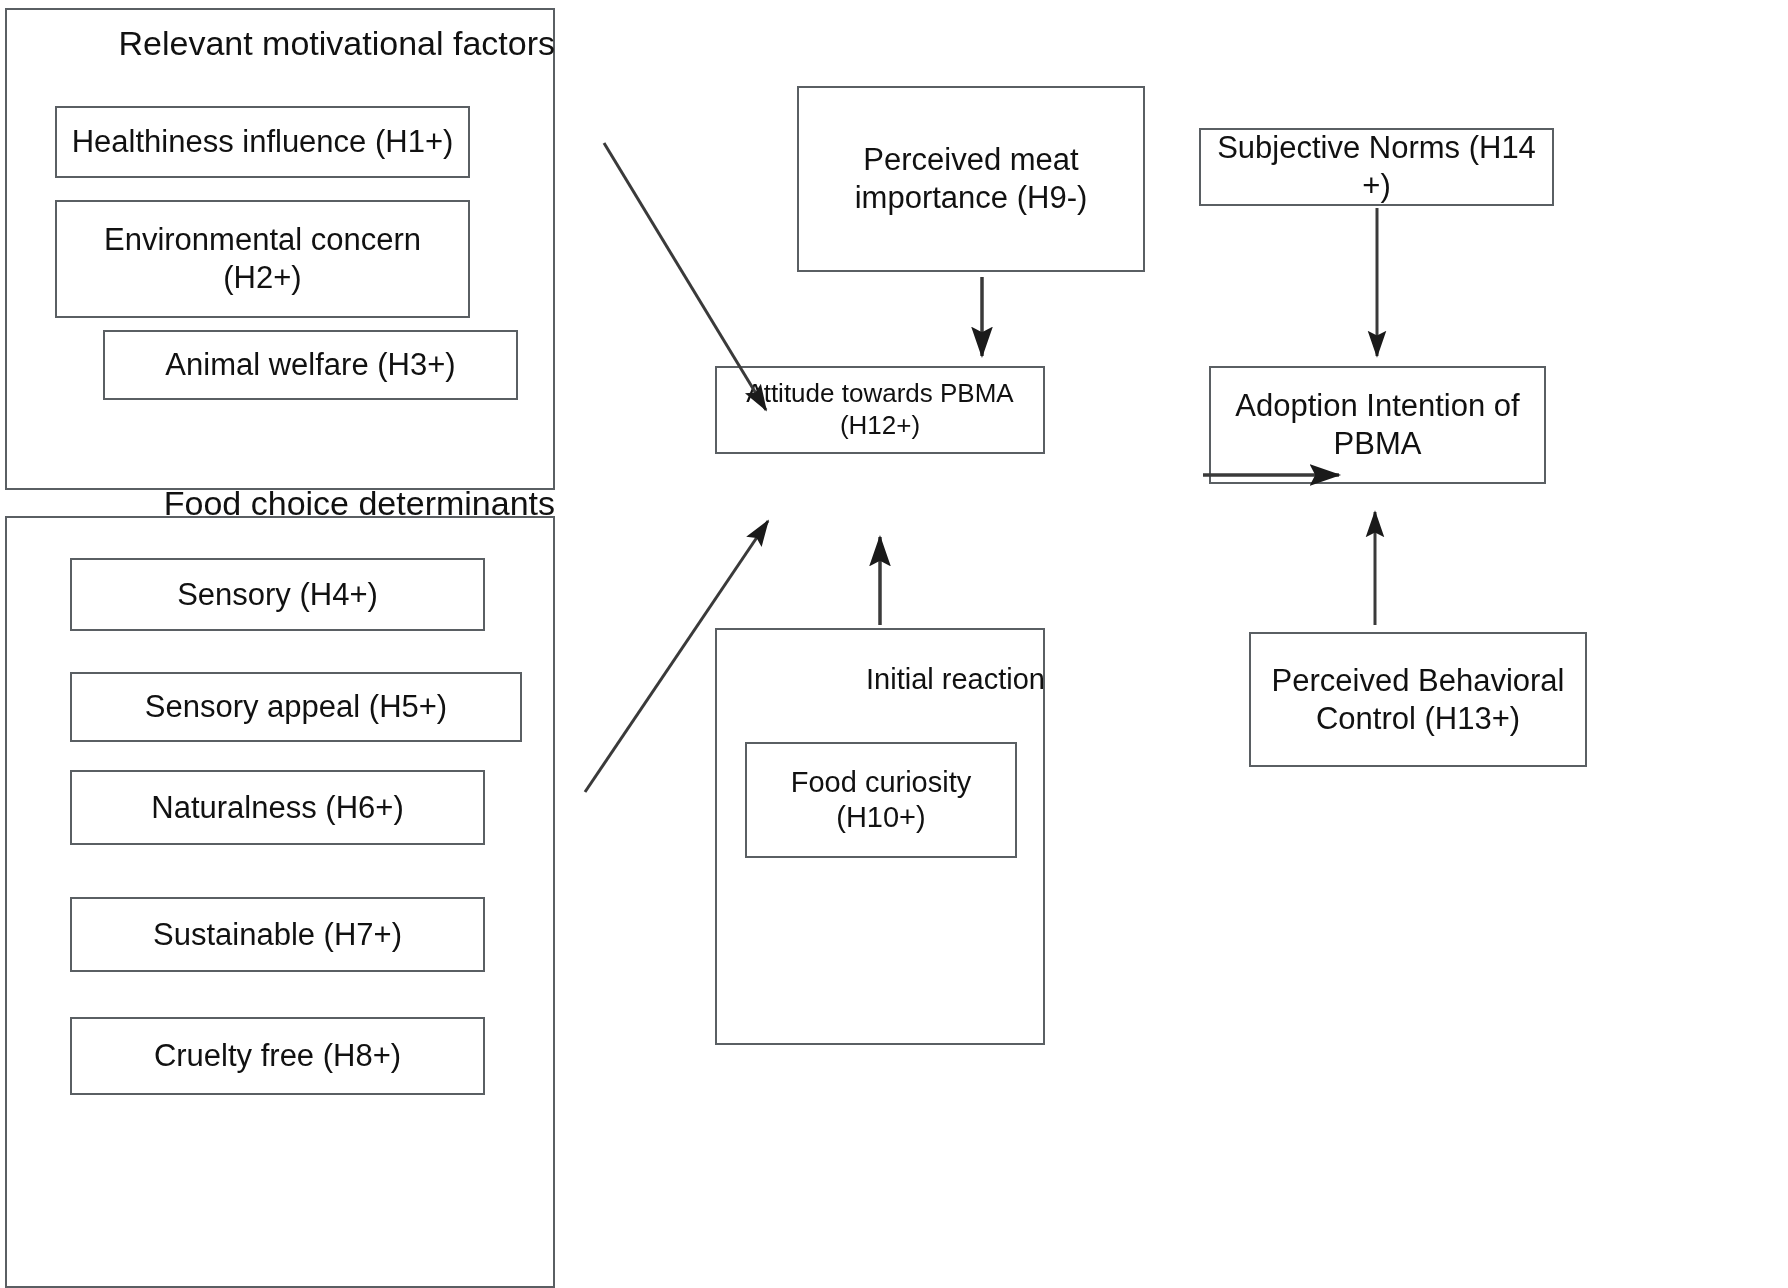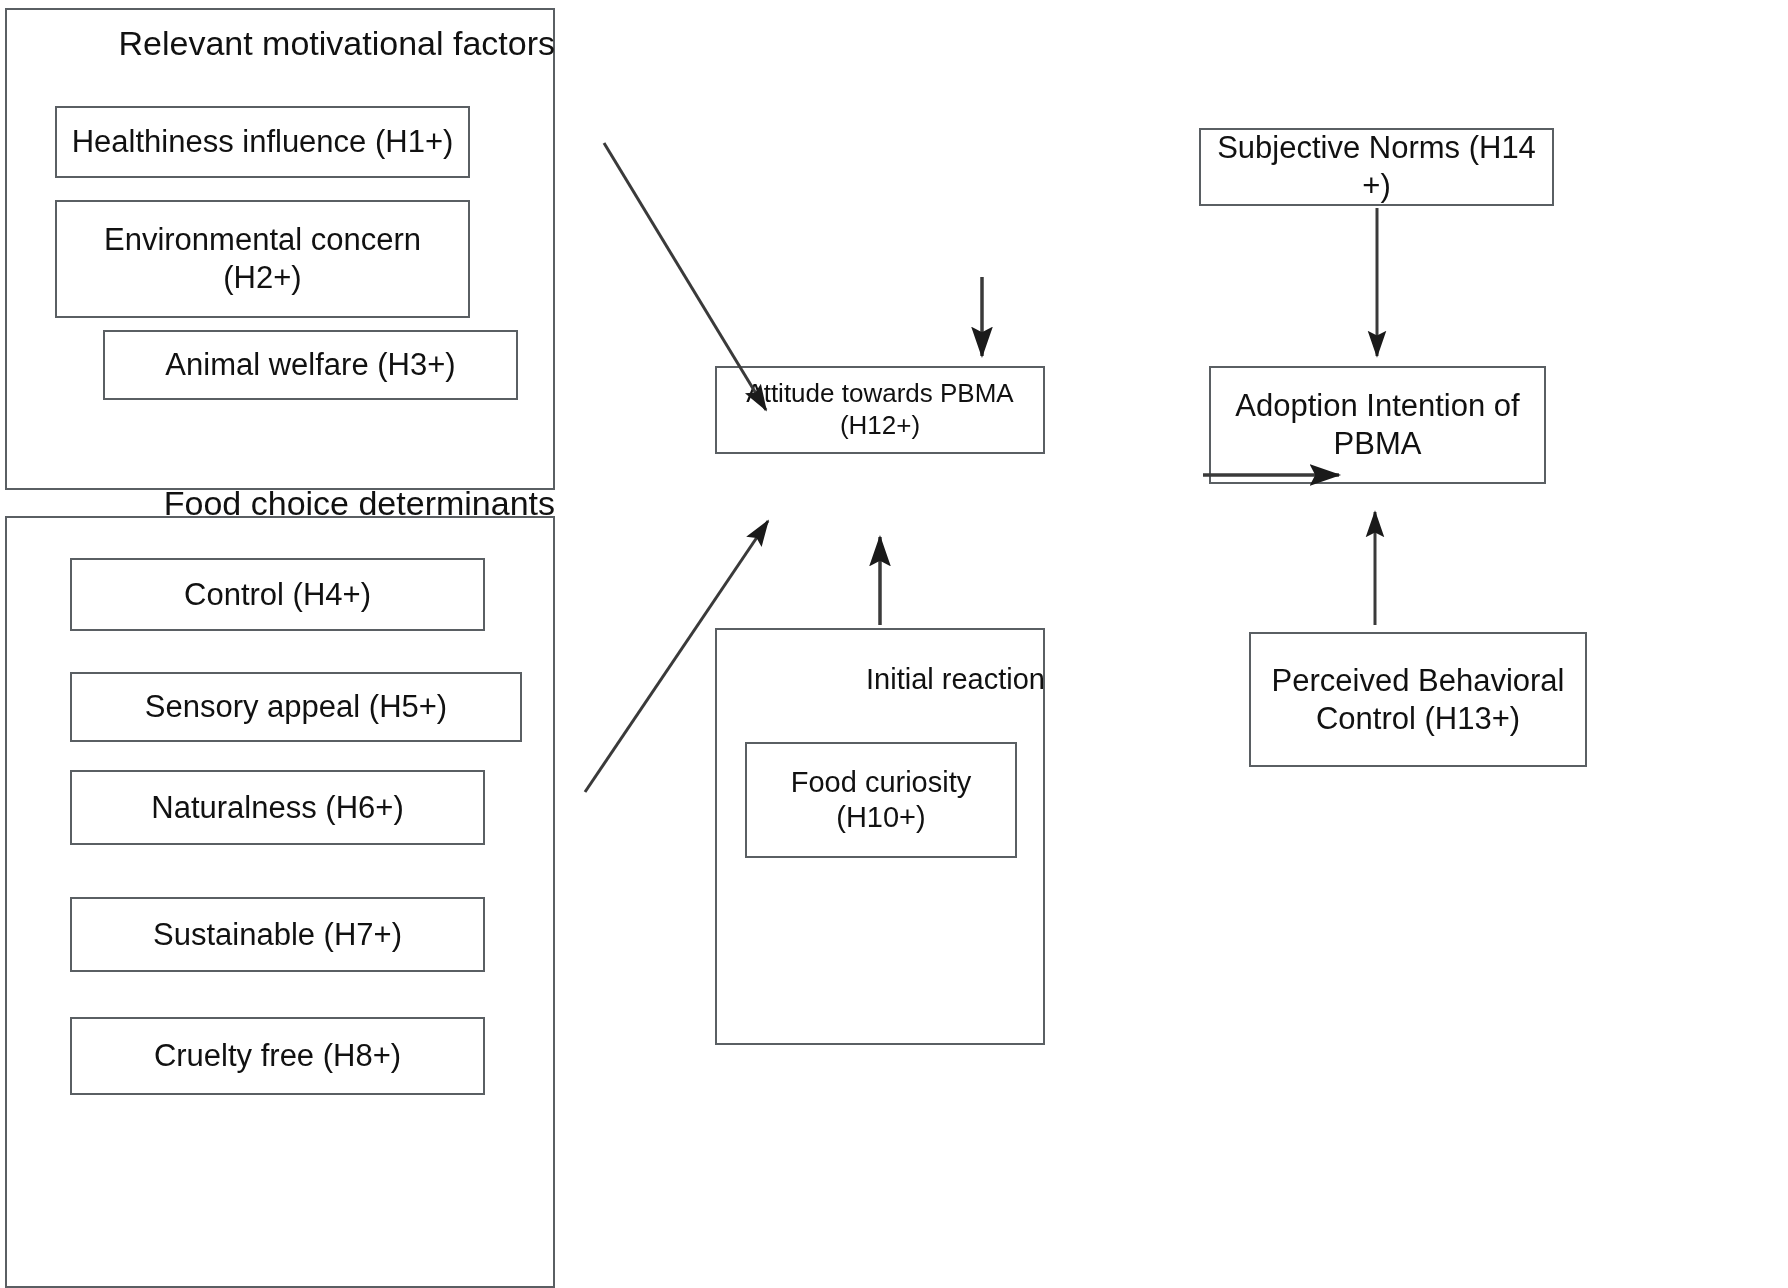--- a/index.html
+++ b/index.html
@@ -102,35 +102,39 @@
 (H2+)</span>
   </div>
   <div id="box-h3" class="box">
     <span class="label">Animal welfare (H3+)</span>
   </div>
 
   <div id="grp-foodchoice" class="box group"></div>
   <div id="ttl-foodchoice" class="group-title">Food choice determinants</div>
 
   <div id="box-h4" class="box">
-    <span class="label">Control (H4+)</span>
+    <span class="label">Sensory (H4+)</span>
   </div>
   <div id="box-h5" class="box">
     <span class="label">Sensory appeal (H5+)</span>
   </div>
   <div id="box-h6" class="box">
     <span class="label">Naturalness (H6+)</span>
   </div>
   <div id="box-h7" class="box">
     <span class="label">Sustainable (H7+)</span>
   </div>
   <div id="box-h8" class="box">
     <span class="label">Cruelty free (H8+)</span>
   </div>
 
+  <div id="box-h9" class="box">
+    <span class="label">Perceived meat
+importance (H9-)</span>
+  </div>
 
   <div id="box-h12" class="box">
     <span class="label">Attitude towards PBMA
 (H12+)</span>
   </div>
 
   <div id="grp-initial" class="box group"></div>
   <div id="ttl-initial" class="group-title">Initial reaction</div>
 
   <div id="box-h10" class="box">

